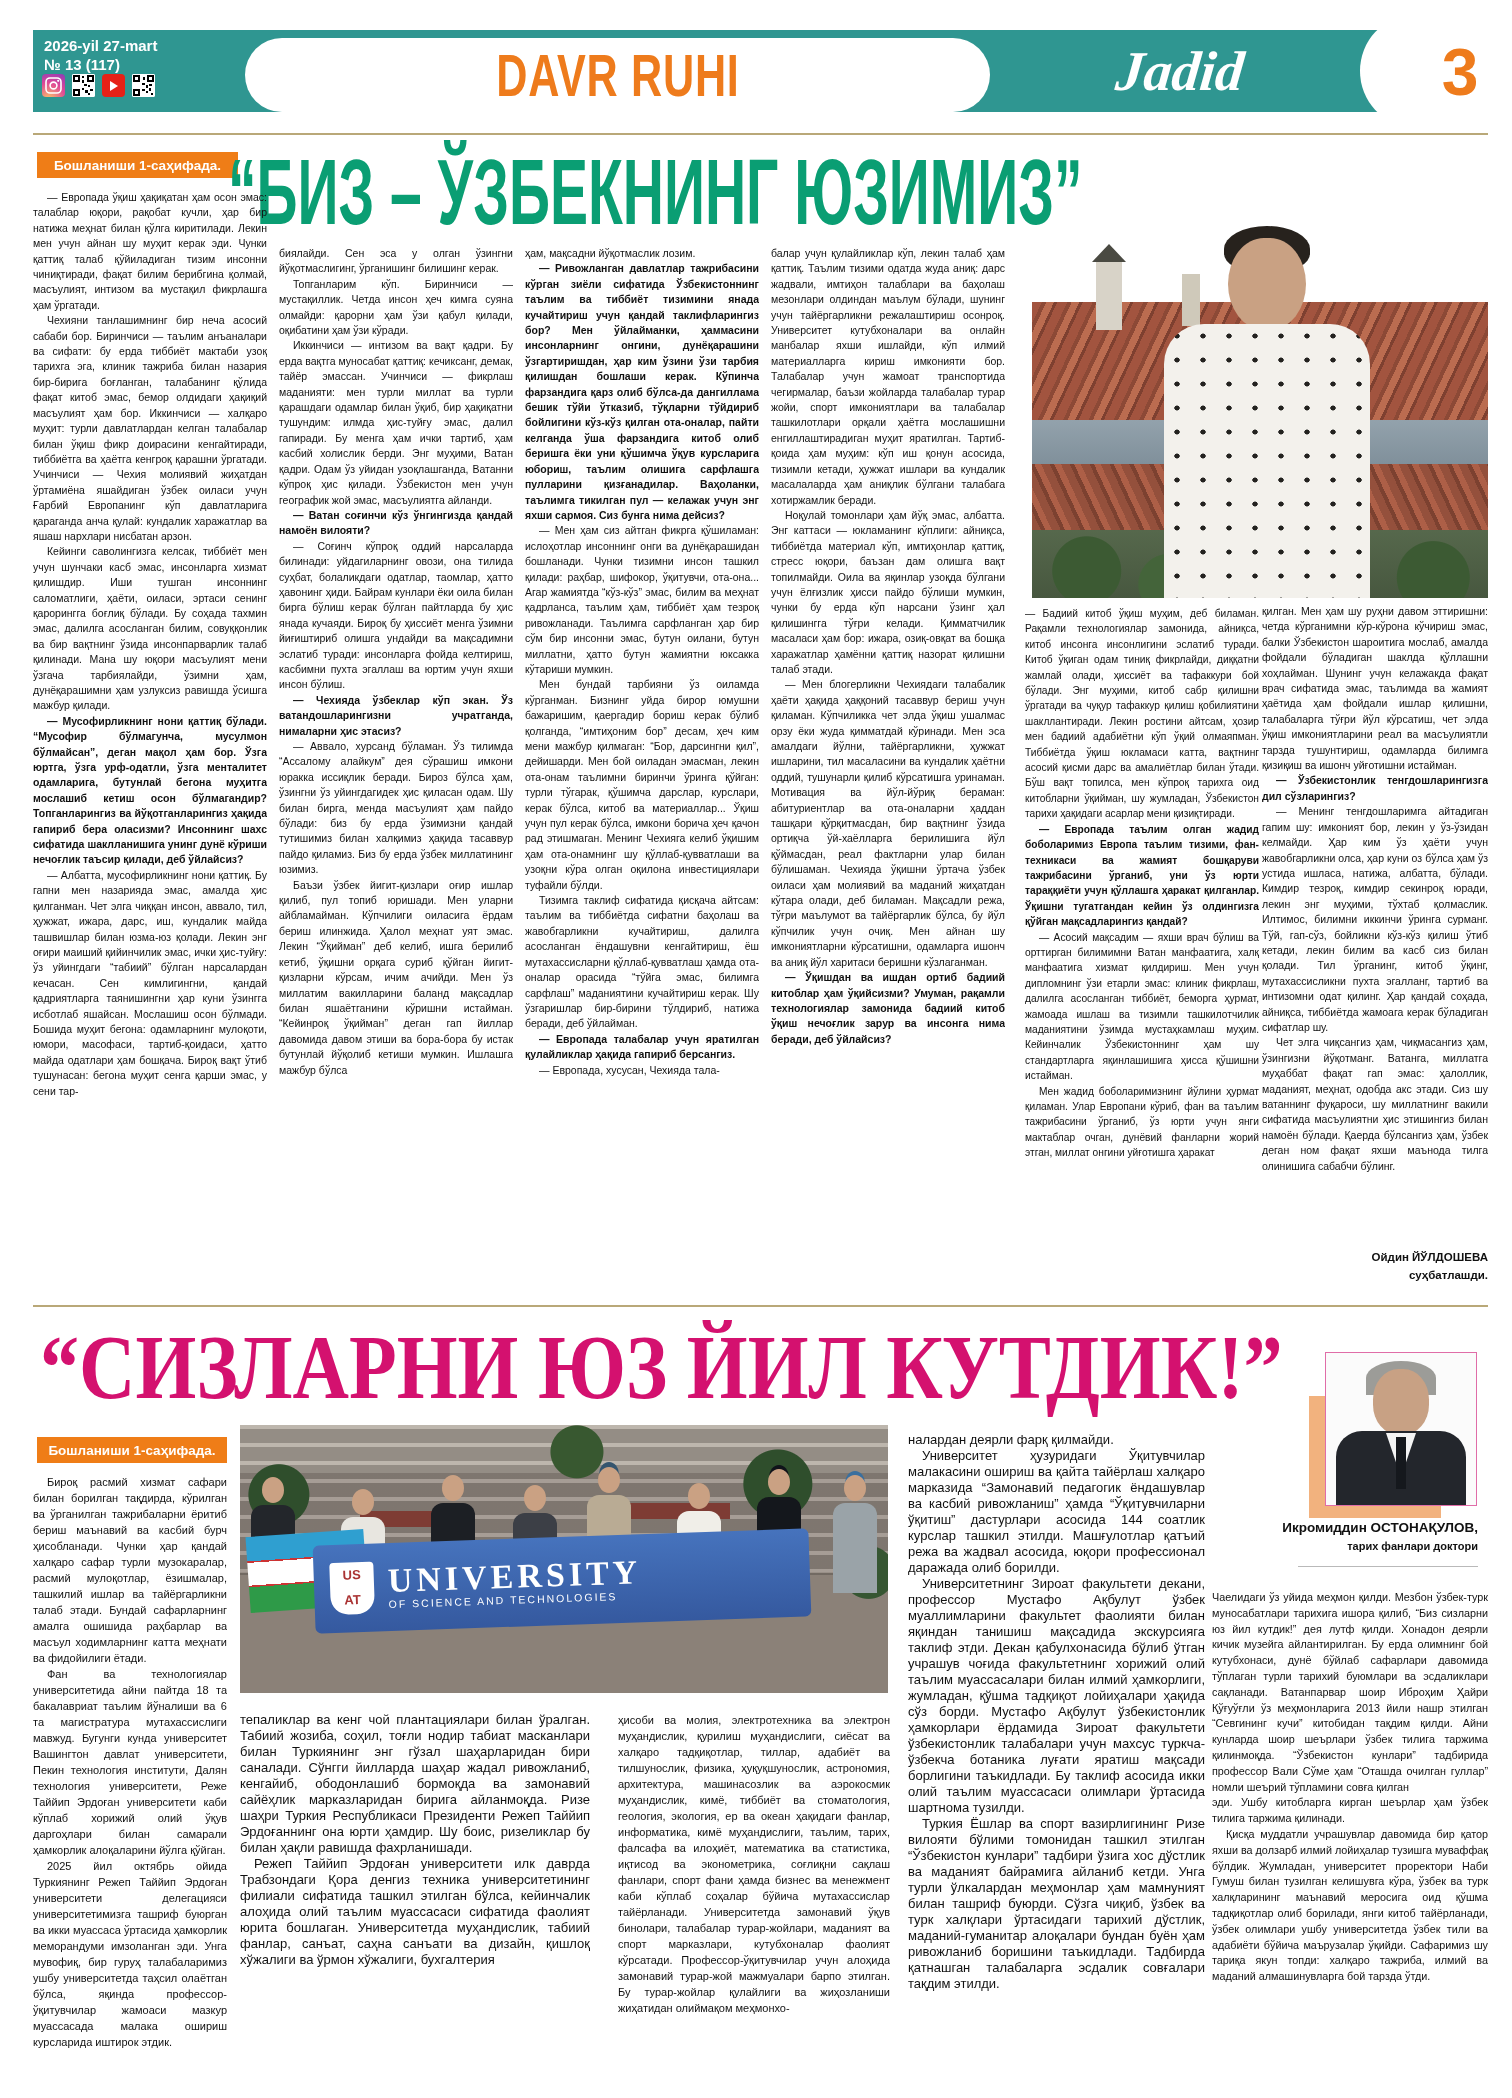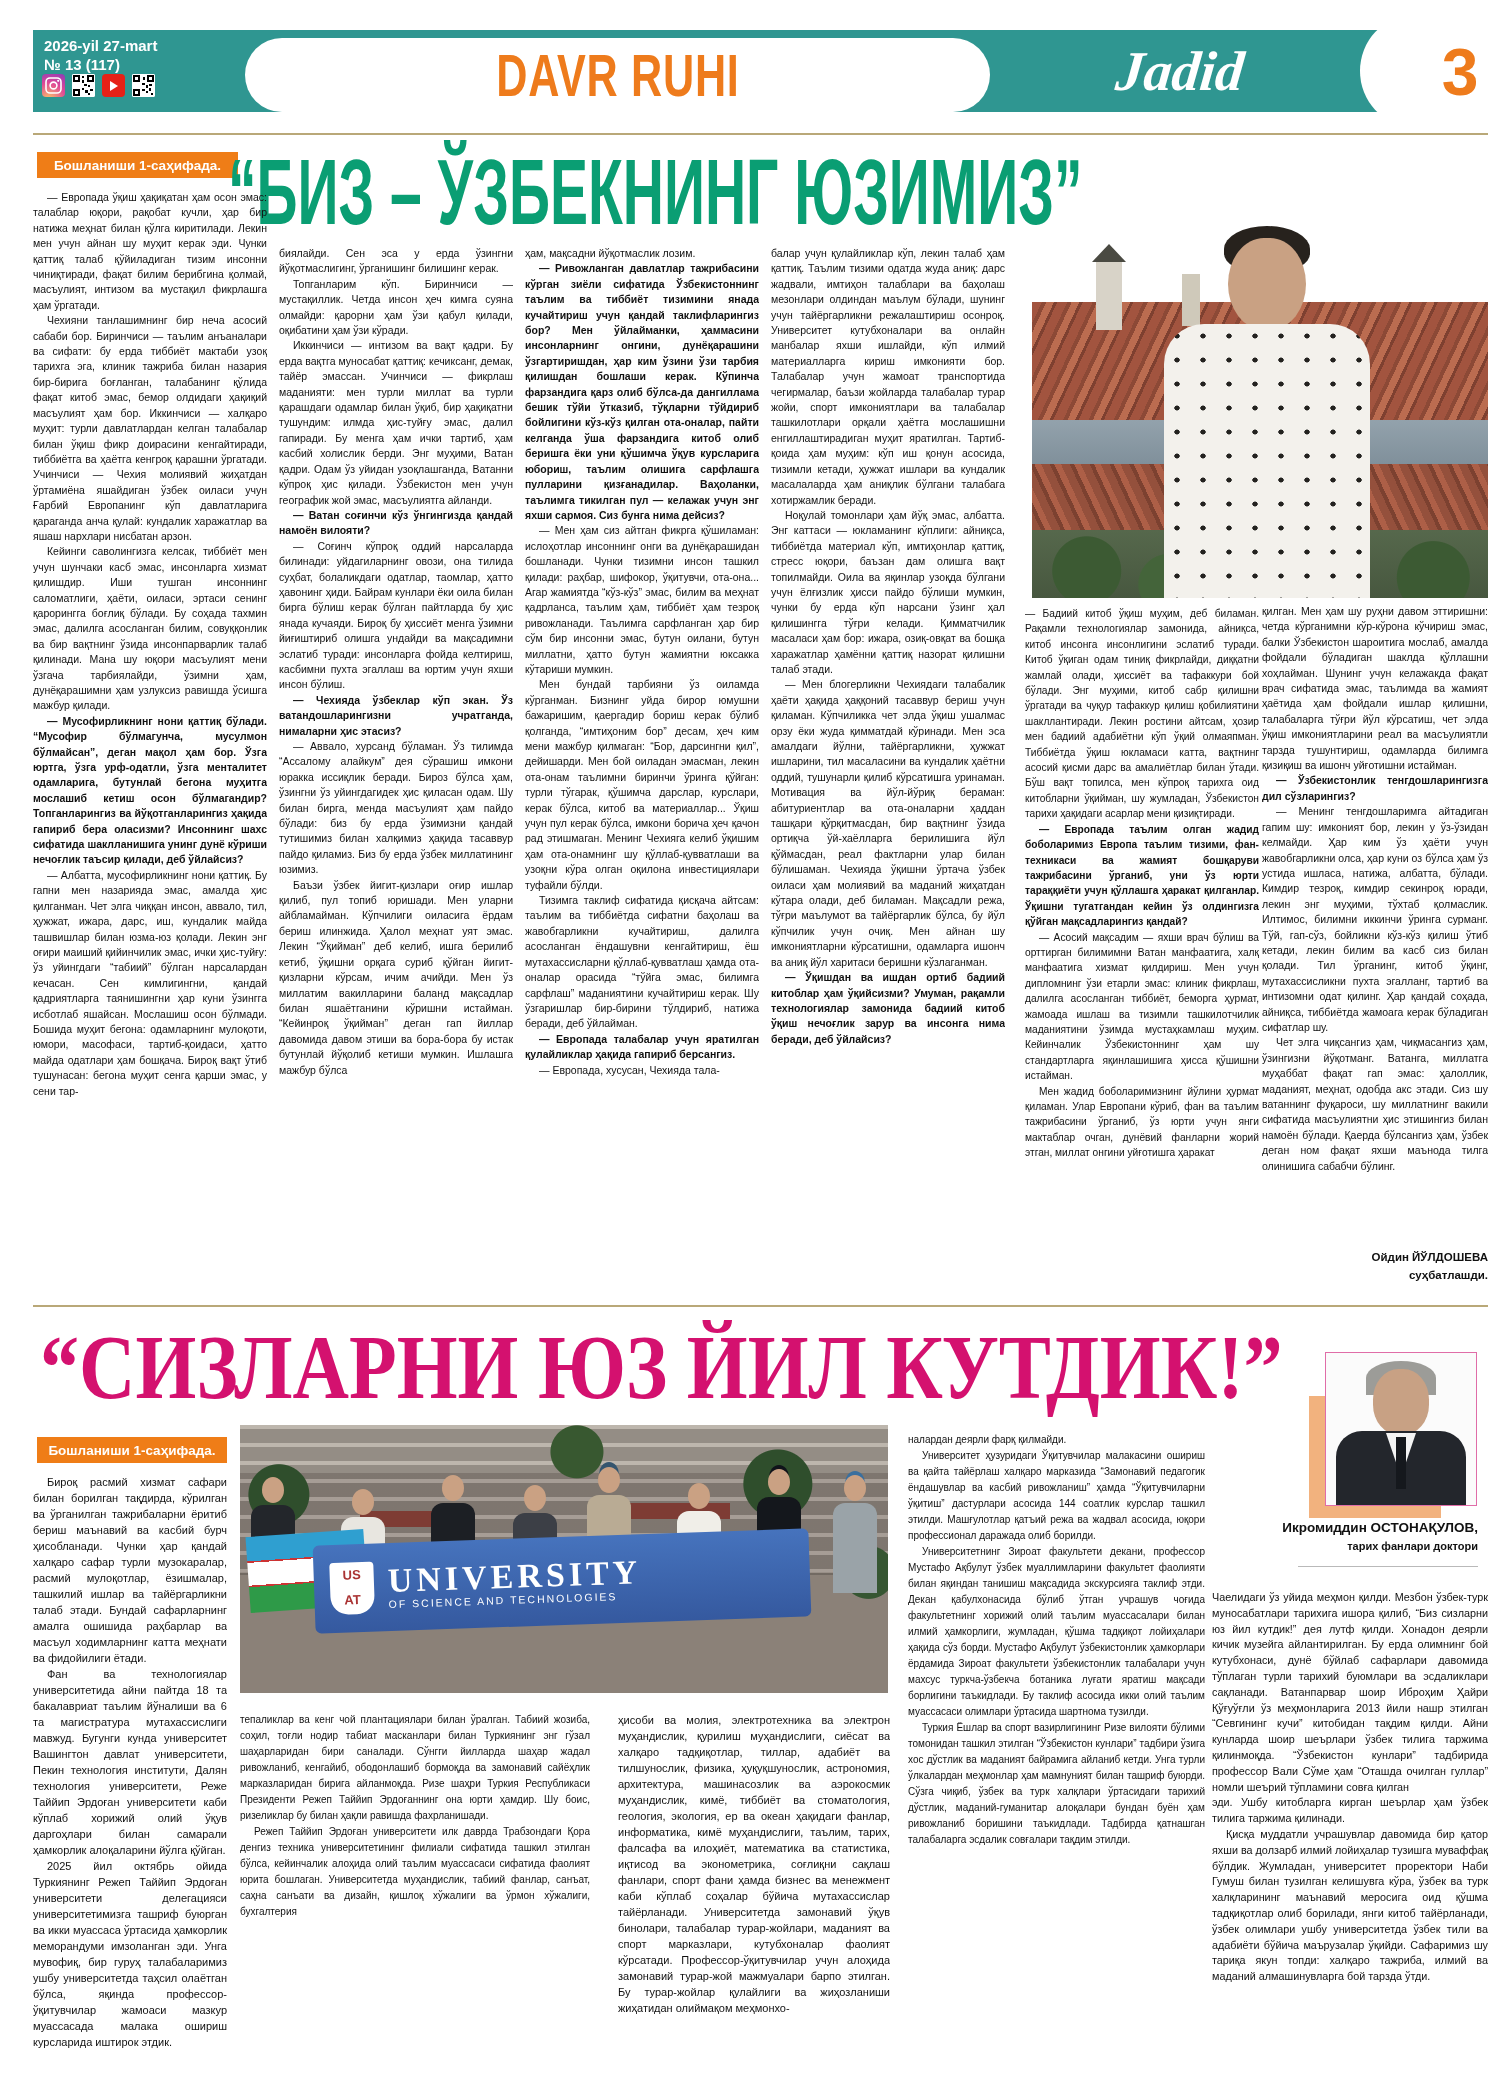--- a/index.html
+++ b/index.html
@@ -27,21 +27,21 @@
               display:flex;align-items:center;justify-content:center;}
   .headline1{left:228px;top:146px;width:1380px;height:92px;color:#0a9e73;font-weight:bold;
              font-size:92px;line-height:92px;white-space:nowrap;transform:scaleX(0.62);
              transform-origin:left top;}
   .headline2{left:40px;top:1318px;width:1300px;height:100px;color:#d4116f;font-weight:bold;
              font-family:"Liberation Serif",serif;font-size:92px;line-height:98px;white-space:nowrap;
              transform:scaleX(0.85);transform-origin:left top;}
   
   .a1col{font-size:10.5px;line-height:15.4px;text-align:justify;overflow:hidden;}
   .a1col.small{font-size:10.2px;margin-left:8px;}
-  .a2col{font-size:10px;line-height:16px;text-align:justify;overflow:hidden;}
+  .a2col{font-size:13px;line-height:16px;text-align:justify;overflow:hidden;}
   .a2col.tight{font-size:10.8px;line-height:15.8px;}
   p.para{margin:0;text-indent:14px;}
   p.para.bold{font-weight:bold;}
   p.para.noindent{text-indent:0;}
   .byline{font-weight:bold;font-size:11.5px;line-height:18px;text-align:right;}
   
   .photo1{left:1032px;top:142px;width:456px;height:456px;overflow:hidden;
           background:linear-gradient(180deg,#c3ced6 0%,#d9dde0 26%,#d9cdb9 34%,
                      #a2543f 36%,#9c5econ 0,#a2543f 60%,#8a9aa5 62%,#8a9aa5 70%,#95503c 72%,#7c4634 82%,#5d6e52 100%);}
   .roofs{left:0;top:160px;width:456px;height:120px;
@@ -185,21 +185,21 @@
   </div>
 
   <div class="abs a1col" style="left:33px;top:190px;width:234px;height:1112px;">
       <p class="para">— Европада ўқиш ҳақиқатан ҳам осон эмас: талаблар юқори, рақобат кучли, ҳар бир натижа меҳнат билан қўлга киритилади. Лекин мен учун айнан шу муҳит керак эди. Чунки қаттиқ талаб қўйиладиган тизим инсонни чиниқтиради, фақат билим берибгина қолмай, масъулият, интизом ва мустақил фикрлашга ҳам ўргатади.</p>
       <p class="para">Чехияни танлашимнинг бир неча асосий сабаби бор. Биринчиси — таълим анъаналари ва сифати: бу ерда тиббиёт мактаби узоқ тарихга эга, клиник тажриба билан назария бир-бирига боғланган, талабанинг қўлида фақат китоб эмас, бемор олдидаги ҳақиқий масъулият ҳам бор. Иккинчиси — халқаро муҳит: турли давлатлардан келган талабалар билан ўқиш фикр доирасини кенгайтиради, тиббиётга ва ҳаётга кенгроқ қарашни ўргатади. Учинчиси — Чехия молиявий жиҳатдан ўртамиёна яшайдиган ўзбек оиласи учун Ғарбий Европанинг кўп давлатларига қараганда анча қулай: кундалик харажатлар ва яшаш нархлари нисбатан арзон.</p>
       <p class="para">Кейинги саволингизга келсак, тиббиёт мен учун шунчаки касб эмас, инсонларга хизмат қилишдир. Иши тушган инсоннинг саломатлиги, ҳаёти, оиласи, эртаси сенинг қарорингга боғлиқ бўлади. Бу соҳада тахмин эмас, далилга асосланган билим, совуққонлик ва бир вақтнинг ўзида инсонпарварлик талаб қилинади. Мана шу юқори масъулият мени ўзгача тарбиялайди, ўзимни ҳам, дунёқарашимни ҳам узлуксиз равишда ўсишга мажбур қилади.</p>
       <p class="para bold">— Мусофирликнинг нони қаттиқ бўлади. “Мусофир бўлмагунча, мусулмон бўлмайсан”, деган мақол ҳам бор. Ўзга юртга, ўзга урф-одатли, ўзга менталитет одамларига, бутунлай бегона муҳитга мослашиб кетиш осон бўлмагандир? Топганларингиз ва йўқотганларингиз ҳақида гапириб бера оласизми? Инсоннинг шахс сифатида шаклланишига унинг дунё кўриши нечоғлик таъсир қилади, деб ўйлайсиз?</p>
       <p class="para">— Албатта, мусофирликнинг нони қаттиқ. Бу гапни мен назарияда эмас, амалда ҳис қилганман. Чет элга чиққан инсон, аввало, тил, ҳужжат, ижара, дарс, иш, кундалик майда ташвишлар билан юзма-юз қолади. Лекин энг оғири маиший қийинчилик эмас, ички ҳис-туйғу: ўз уйингдаги “табиий” бўлган нарсалардан кечасан. Сен кимлигингни, қандай қадриятларга таянишингни ҳар куни ўзингга исботлаб яшайсан. Мослашиш осон бўлмади. Бошида муҳит бегона: одамларнинг мулоқоти, юмори, масофаси, тартиб-қоидаси, ҳатто майда одатлари ҳам бошқача. Бироқ вақт ўтиб тушунасан: бегона муҳит сенга қарши эмас, у сени тар-</p>
     </div>
   <div class="abs a1col" style="left:279px;top:246px;width:234px;height:1056px;">
-      <p class="para noindent">биялайди. Сен эса у ерда ўзингни йўқотмаслигинг, ўрганишинг билишинг керак.</p>
+      <p class="para noindent">биялайди. Сен эса у олган ўзингни йўқотмаслигинг, ўрганишинг билишинг керак.</p>
       <p class="para">Топганларим кўп. Биринчиси — мустақиллик. Четда инсон ҳеч кимга суяна олмайди: қарорни ҳам ўзи қабул қилади, оқибатини ҳам ўзи кўради.</p>
       <p class="para">Иккинчиси — интизом ва вақт қадри. Бу ерда вақтга муносабат қаттиқ: кечиксанг, демак, тайёр эмассан. Учинчиси — фикрлаш маданияти: мен турли миллат ва турли қарашдаги одамлар билан ўқиб, бир ҳақиқатни тушундим: илмда ҳис-туйғу эмас, далил гапиради. Бу менга ҳам ички тартиб, ҳам касбий холислик берди. Энг муҳими, Ватан қадри. Одам ўз уйидан узоқлашганда, Ватанни кўпроқ ҳис қилади. Ўзбекистон мен учун географик жой эмас, масъулиятга айланди.</p>
       <p class="para bold">— Ватан соғинчи кўз ўнгингизда қандай намоён вилояти?</p>
       <p class="para">— Соғинч кўпроқ оддий нарсаларда билинади: уйдагиларнинг овози, она тилида суҳбат, болаликдаги одатлар, таомлар, ҳатто ҳавонинг ҳиди. Байрам кунлари ёки оила билан бирга бўлиш керак бўлган пайтларда бу ҳис янада кучаяди. Бироқ бу ҳиссиёт менга ўзимни йиғиштириб олишга ундайди ва мақсадимни эслатиб туради: инсонларга фойда келтириш, касбимни пухта эгаллаш ва юртим учун яхши инсон бўлиш.</p>
       <p class="para bold">— Чехияда ўзбеклар кўп экан. Ўз ватандошларингизни учратганда, нималарни ҳис этасиз?</p>
       <p class="para">— Аввало, хурсанд бўламан. Ўз тилимда “Ассалому алайкум” дея сўрашиш имкони юракка иссиқлик беради. Бироз бўлса ҳам, ўзингни ўз уйингдагидек ҳис қиласан одам. Шу билан бирга, менда масъулият ҳам пайдо бўлади: биз бу ерда ўзимизни қандай тутишимиз билан халқимиз ҳақида тасаввур пайдо қиламиз. Биз бу ерда ўзбек миллатининг юзимиз.</p>
       <p class="para">Баъзи ўзбек йигит-қизлари оғир ишлар қилиб, пул топиб юришади. Мен уларни айбламайман. Кўпчилиги оиласига ёрдам бериш илинжида. Ҳалол меҳнат уят эмас. Лекин “Ўқийман” деб келиб, ишга берилиб кетиб, ўқишни орқага суриб қўйган йигит-қизларни кўрсам, ичим ачийди. Мен ўз миллатим вакилларини баланд мақсадлар билан яшаётганини кўришни истайман. “Кейинроқ ўқийман” деган гап йиллар давомида давом этиши ва бора-бора бу истак бутунлай йўқолиб кетиши мумкин. Ишлашга мажбур бўлса</p>
     </div>
   <div class="abs a1col" style="left:525px;top:246px;width:234px;height:1056px;">
       <p class="para noindent">ҳам, мақсадни йўқотмаслик лозим.</p>

